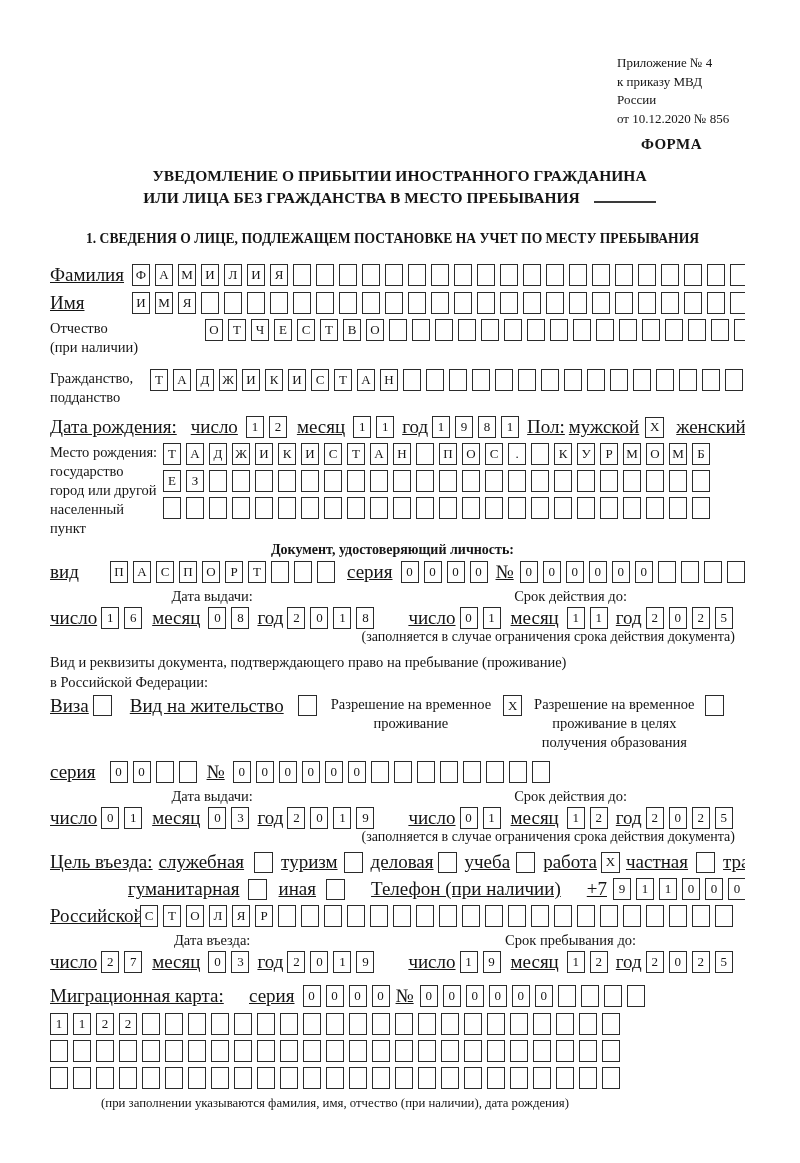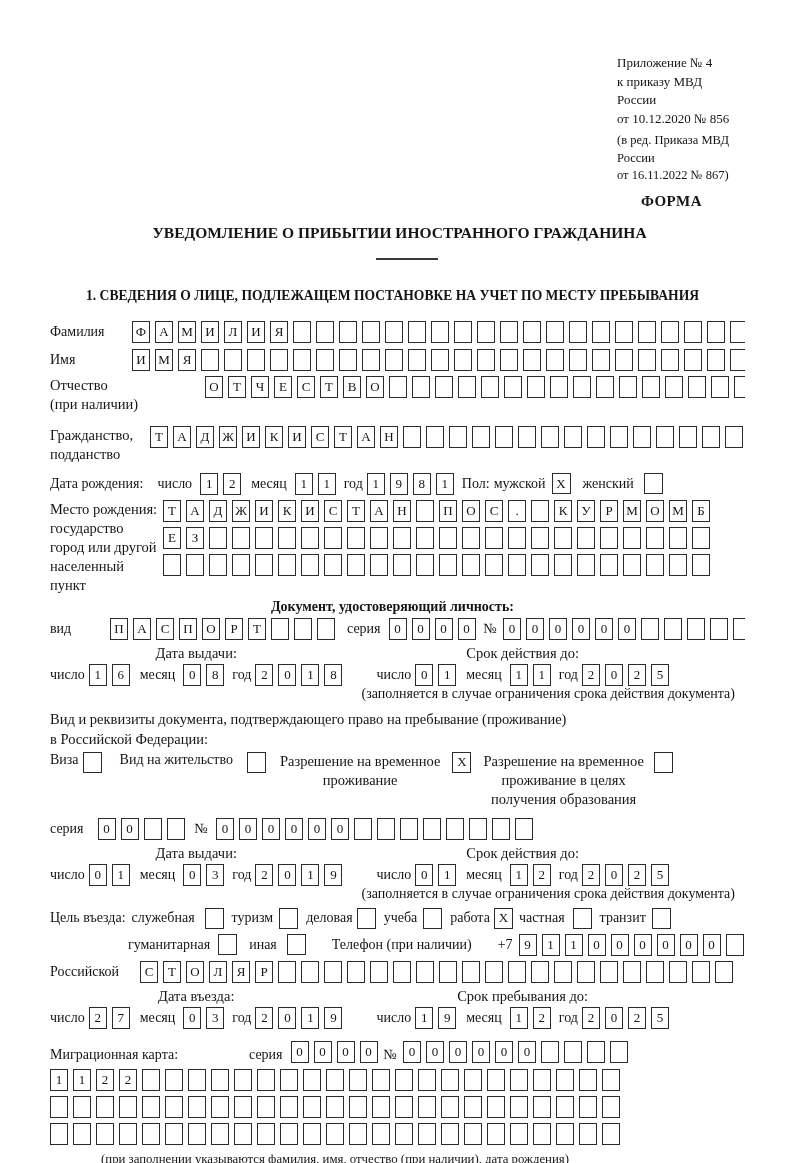--- a/index.html
+++ b/index.html
@@ -11,21 +11,21 @@
   }
   .appendix { margin-left:567px; font-size:13px; line-height:18.5px; }
   .appendix .edition { margin-top:4px; font-size:12.5px; line-height:17.5px; }
   .forma { text-align:right; padding-right:33px; font-weight:bold; font-size:15px; margin-top:8px; letter-spacing:.5px; }
   .title { text-align:center; font-weight:bold; font-size:15.5px; line-height:22px; margin-top:12px; padding-left:14px; }
   .uline { display:inline-block; width:62px; border-bottom:2.2px solid #3a3a3a; margin-left:14px; }
   .sec { font-weight:bold; font-size:13.6px; margin-top:22px; text-align:center; white-space:nowrap; }
 
   .row { display:flex; align-items:center; }
   .row.top { align-items:flex-start; }
-  .lbl { font-size:14px; white-space:nowrap; flex:none; }
+  .lbl { font-size:19px; white-space:nowrap; flex:none;text-decoration:underline; }
   .lbl-col { display:flex; flex-direction:column; font-size:14.5px; line-height:19px; flex:none; }
   .cells { display:flex; gap:5px; flex:none; }
   .cells-col { display:flex; flex-direction:column; gap:5px; }
   .cell { width:16px; height:20px; border:1.5px solid #2b2b2b; display:flex; align-items:center; justify-content:center; font-size:13px; flex:none; background:#fff; }
   .chk { width:17px; height:19px; border:1.5px solid #2b2b2b; display:flex; align-items:center; justify-content:center; font-size:13px; flex:none; background:#fff; }
   .note { font-size:14px; }
   .right { text-align:right; }
 
   .w60{width:60px;} .w82{width:82px;} .w90{width:90px;} .w100{width:100px;}
   .w113{width:113px;} .w125{width:125px;} .w155{width:155px;} .w165{width:165px;}
@@ -45,31 +45,27 @@
 </style>
 </head>
 <body>
 
 <div class="page">
 
   <div class="appendix">
     <div>Приложение № 4</div>
     <div>к приказу МВД России</div>
     <div>от 10.12.2020 № 856</div>
-    <div class="edition">
-      <div>(в ред. Приказа МВД России</div>
-      <div>от 16.11.2022 № 867)</div>
-    </div>
   </div>
 
   <div class="forma">ФОРМА</div>
 
   <div class="title">
     <div>УВЕДОМЛЕНИЕ О ПРИБЫТИИ ИНОСТРАННОГО ГРАЖДАНИНА</div>
-    <div><span class="uline"></span></div>
+    <div><span>ИЛИ ЛИЦА БЕЗ ГРАЖДАНСТВА В МЕСТО ПРЕБЫВАНИЯ</span><span class="uline"></span></div>
   </div>
 
   <div class="sec">1. СВЕДЕНИЯ О ЛИЦЕ, ПОДЛЕЖАЩЕМ ПОСТАНОВКЕ НА УЧЕТ ПО МЕСТУ ПРЕБЫВАНИЯ</div>
 
   <div class="row mt17">
     <span class="lbl w82">Фамилия</span>
     <span class="cells">
         <span class="cell">Ф</span>
         <span class="cell">А</span>
         <span class="cell">М</span>

